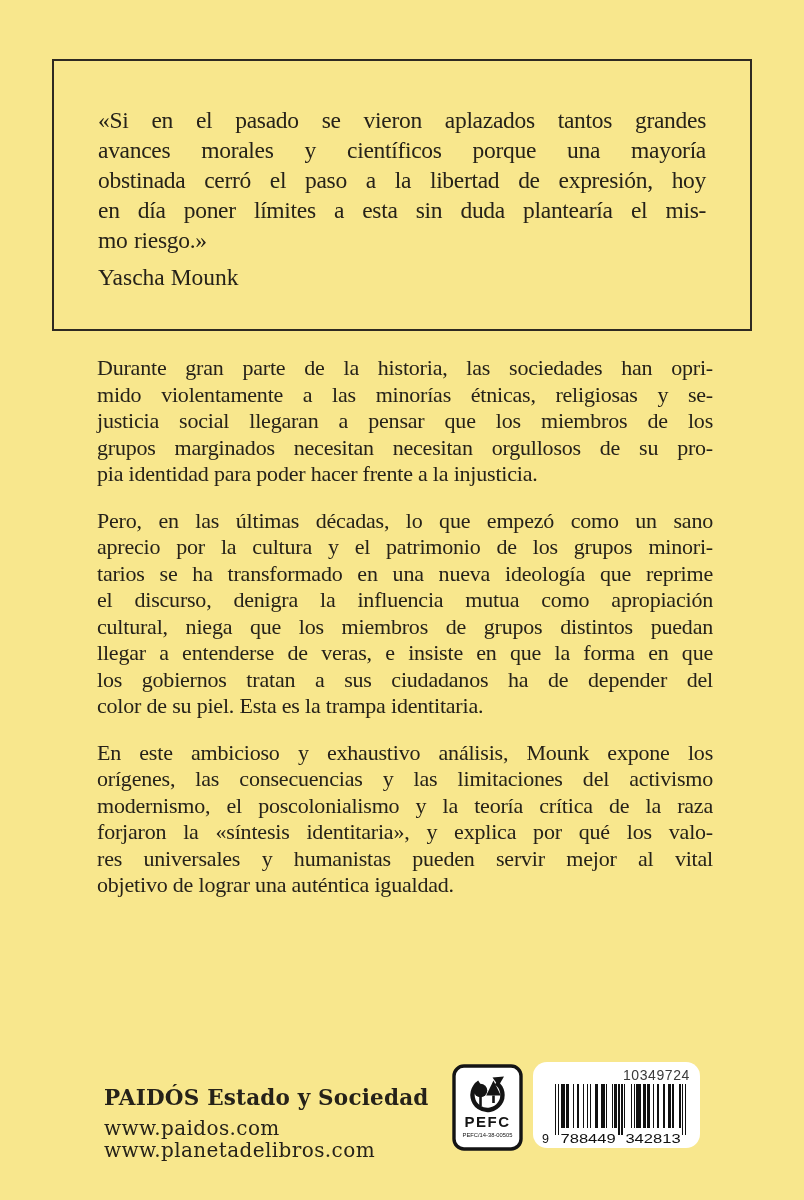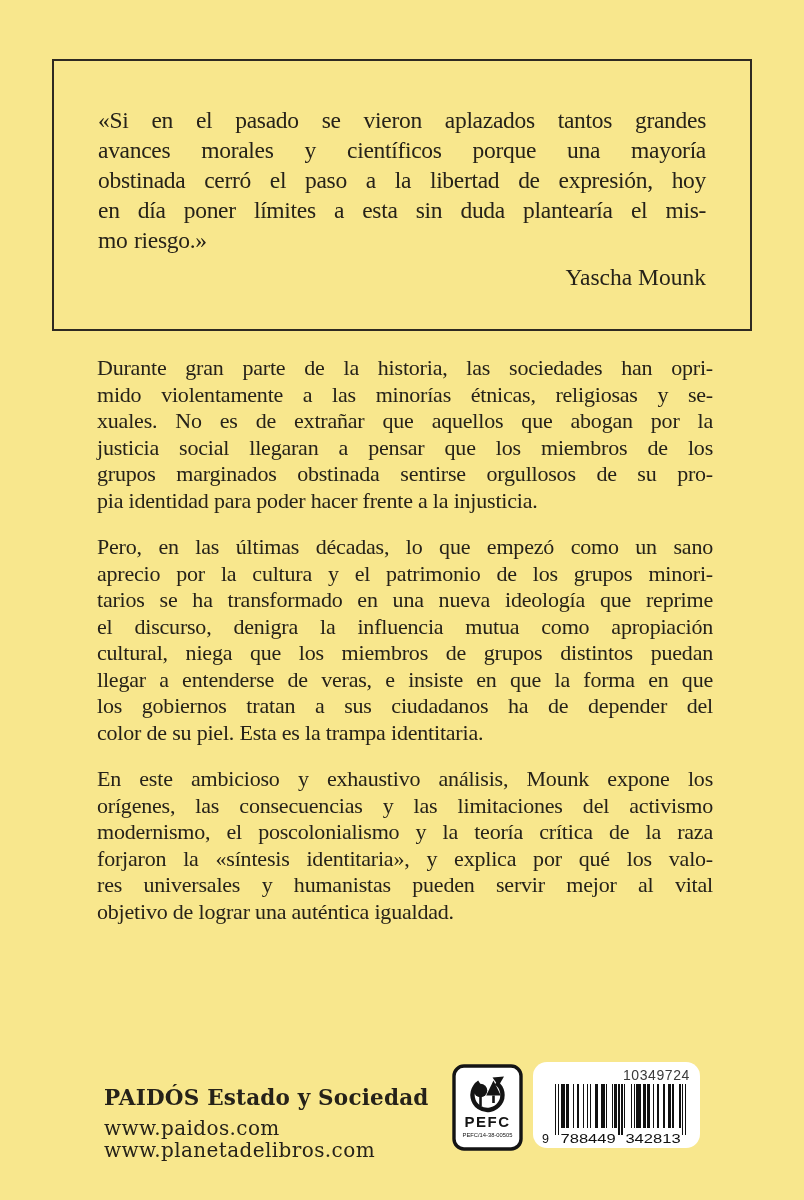--- a/index.html
+++ b/index.html
@@ -23,21 +23,21 @@
   .quote-lines{
     font-size:23.5px;
     line-height:30px;
     letter-spacing:-0.3px;
     word-spacing:1px;
   }
   .quote-attribution{
     margin-top:7px;
     font-size:23.5px;
     line-height:30px;
-    text-align:right;
+    text-align:left;
   }
   
   .body-text{
     position:absolute;
     left:97px;top:355px;
     width:616px;
   }
   .paragraph{
     font-size:22px;
     line-height:26.5px;
@@ -117,23 +117,22 @@
         <div class="jline"><span>en día poner límites a esta sin duda plantearía el mis-</span></div>
         <div class="jline last"><span>mo riesgo.»</span></div>
       </div>
     <div class="quote-attribution">Yascha Mounk</div>
   </div>
 
   <div class="body-text">
     <div class="paragraph">
         <div class="jline"><span>Durante gran parte de la historia, las sociedades han opri-</span></div>
         <div class="jline"><span>mido violentamente a las minorías étnicas, religiosas y se-</span></div>
-        <div class="jline"><span>xuales. No es de extrañar que aquellos que abogan por la</span></div>
         <div class="jline"><span>justicia social llegaran a pensar que los miembros de los</span></div>
-        <div class="jline"><span>grupos marginados obstinada sentirse orgullosos de su pro-</span></div>
+        <div class="jline"><span>grupos marginados necesitan necesitan orgullosos de su pro-</span></div>
         <div class="jline last"><span>pia identidad para poder hacer frente a la injusticia.</span></div>
       </div>
     <div class="paragraph">
         <div class="jline"><span>Pero, en las últimas décadas, lo que empezó como un sano</span></div>
         <div class="jline"><span>aprecio por la cultura y el patrimonio de los grupos minori-</span></div>
         <div class="jline"><span>tarios se ha transformado en una nueva ideología que reprime</span></div>
         <div class="jline"><span>el discurso, denigra la influencia mutua como apropiación</span></div>
         <div class="jline"><span>cultural, niega que los miembros de grupos distintos puedan</span></div>
         <div class="jline"><span>llegar a entenderse de veras, e insiste en que la forma en que</span></div>
         <div class="jline"><span>los gobiernos tratan a sus ciudadanos ha de depender del</span></div>

